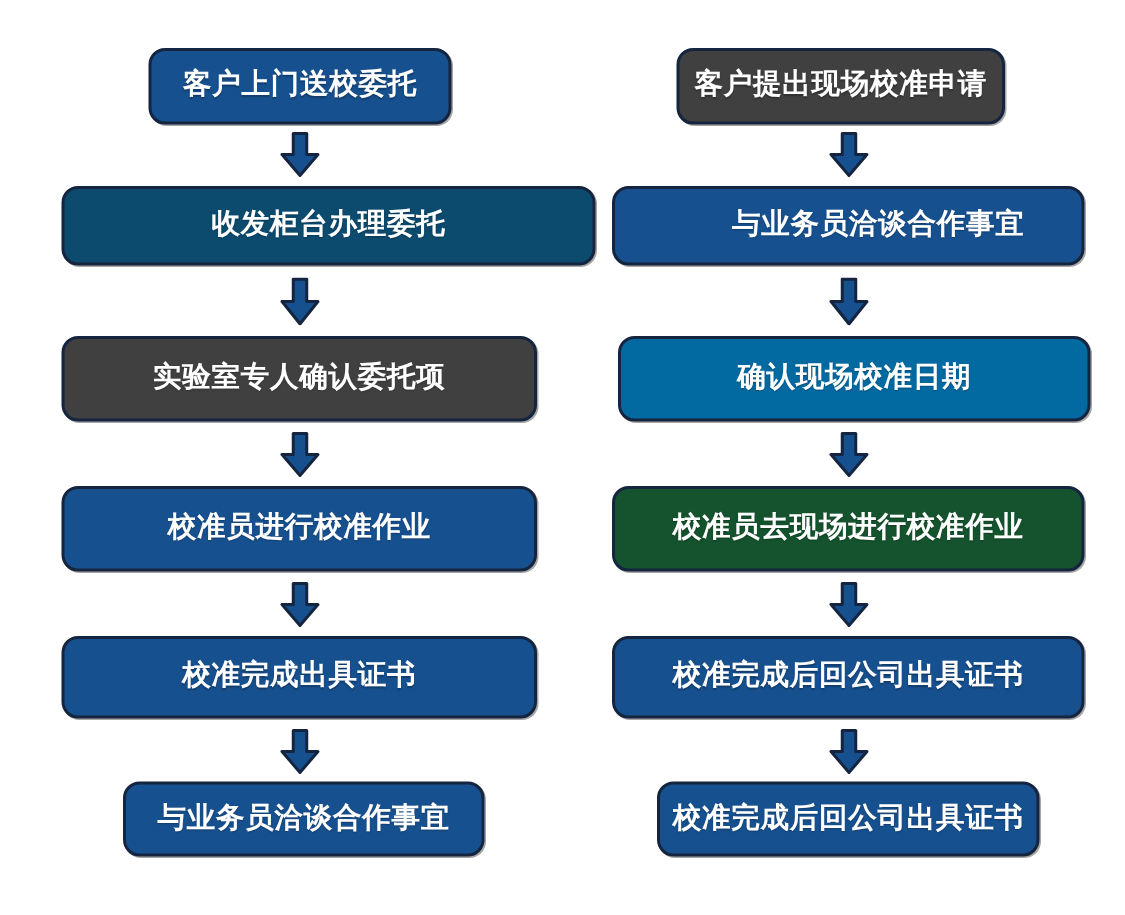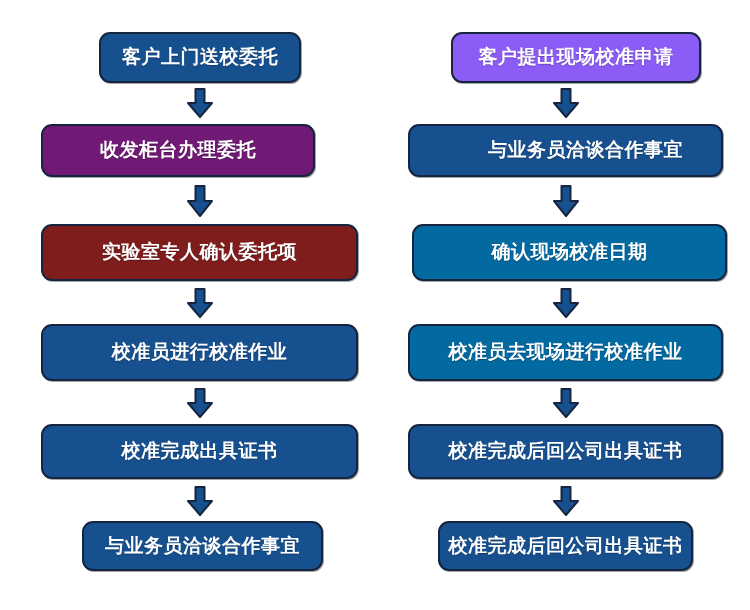--- a/index.html
+++ b/index.html
@@ -82,24 +82,24 @@
         </svg>
       </div>
       <div class="arrow" style="left: 186px; top: 486px; width: 28px; height: 30px;">
         <svg viewBox="0 0 28 30" preserveAspectRatio="none">
           <path d="M9.5,1 L18.5,1 L18.5,15 L26,15 L14,29 L2,15 L9.5,15 Z" fill="#17508f" stroke="#15253f" stroke-width="2" stroke-linejoin="round"></path>
         </svg>
       </div>
       <div class="node" style="left: 99px; top: 32px; width: 202px; height: 51px; background: rgb(23, 80, 143); border-color: rgb(21, 37, 63);">
         <span class="node-label" style="color: rgb(255, 255, 255);">客户上门送校委托</span>
       </div>
-      <div class="node" style="left: 41px; top: 124px; width: 274px; height: 53px; background: #701a75; border-color: rgb(21, 37, 63);">
+      <div class="node" style="left: 41px; top: 124px; width: 356px; height: 53px; background: #0c4a6e; border-color: rgb(21, 37, 63);">
         <span class="node-label" style="color: rgb(255, 255, 255);">收发柜台办理委托</span>
       </div>
-      <div class="node" style="left: 41px; top: 224px; width: 317px; height: 57px; background: #7f1d1d; border-color: rgb(21, 37, 63); align-items: center;">
+      <div class="node" style="left: 41px; top: 224px; width: 317px; height: 57px; background: #404040; border-color: rgb(21, 37, 63); align-items: center;">
         <span class="node-label" style="color: rgb(255, 255, 255);">实验室专人确认委托项</span>
       </div>
       <div class="node" style="left: 41px; top: 324px; width: 317px; height: 57px; background: rgb(23, 80, 143); border-color: rgb(21, 37, 63);">
         <span class="node-label" style="color: rgb(255, 255, 255);">校准员进行校准作业</span>
       </div>
       <div class="node" style="left: 41px; top: 424px; width: 317px; height: 55px; background: rgb(23, 80, 143); border-color: rgb(21, 37, 63);">
         <span class="node-label" style="color: rgb(255, 255, 255);">校准完成出具证书</span>
       </div>
       <div class="node" style="left: 82px; top: 521px; width: 241px; height: 50px; background: rgb(23, 80, 143); border-color: rgb(21, 37, 63);">
         <span class="node-label" style="color: rgb(255, 255, 255);">与业务员洽谈合作事宜</span>
@@ -124,30 +124,30 @@
       <div class="arrow" style="left: 552px; top: 388px; width: 28px; height: 30px;">
         <svg viewBox="0 0 28 30" preserveAspectRatio="none">
           <path d="M9.5,1 L18.5,1 L18.5,15 L26,15 L14,29 L2,15 L9.5,15 Z" fill="#17508f" stroke="#15253f" stroke-width="2" stroke-linejoin="round"></path>
         </svg>
       </div>
       <div class="arrow" style="left: 552px; top: 486px; width: 28px; height: 30px;">
         <svg viewBox="0 0 28 30" preserveAspectRatio="none">
           <path d="M9.5,1 L18.5,1 L18.5,15 L26,15 L14,29 L2,15 L9.5,15 Z" fill="#17508f" stroke="#15253f" stroke-width="2" stroke-linejoin="round"></path>
         </svg>
       </div>
-      <div class="node" style="left: 451px; top: 32px; width: 250px; height: 51px; background: #8b5cf6; border-color: rgb(21, 37, 63);">
+      <div class="node" style="left: 451px; top: 32px; width: 219px; height: 51px; background: #404040; border-color: rgb(21, 37, 63);">
         <span class="node-label" style="color: rgb(255, 255, 255);">客户提出现场校准申请</span>
       </div>
       <div class="node" style="left: 408px; top: 124px; width: 315px; height: 53px; background: rgb(23, 80, 143); border-color: rgb(21, 37, 63);">
         <span class="node-label" style="color: rgb(255, 255, 255); margin-left: 40px;">与业务员洽谈合作事宜</span>
       </div>
       <div class="node" style="left: 412px; top: 224px; width: 315px; height: 57px; background: #0369a1; border-color: rgb(21, 37, 63);">
         <span class="node-label" style="color: rgb(255, 255, 255);">确认现场校准日期</span>
       </div>
-      <div class="node" style="left: 408px; top: 324px; width: 315px; height: 57px; background: #0369a1; border-color: rgb(21, 37, 63);">
+      <div class="node" style="left: 408px; top: 324px; width: 315px; height: 57px; background: #14532d; border-color: rgb(21, 37, 63);">
         <span class="node-label" style="color: rgb(255, 255, 255);">校准员去现场进行校准作业</span>
       </div>
       <div class="node" style="left: 408px; top: 424px; width: 315px; height: 55px; background: rgb(23, 80, 143); border-color: rgb(21, 37, 63);">
         <span class="node-label" style="color: rgb(255, 255, 255);">校准完成后回公司出具证书</span>
       </div>
       <div class="node" style="left: 438px; top: 521px; width: 255px; height: 50px; background: rgb(23, 80, 143); border-color: rgb(21, 37, 63);">
         <span class="node-label" style="color: rgb(255, 255, 255);">校准完成后回公司出具证书</span>
       </div>
     </div>
   </div>

